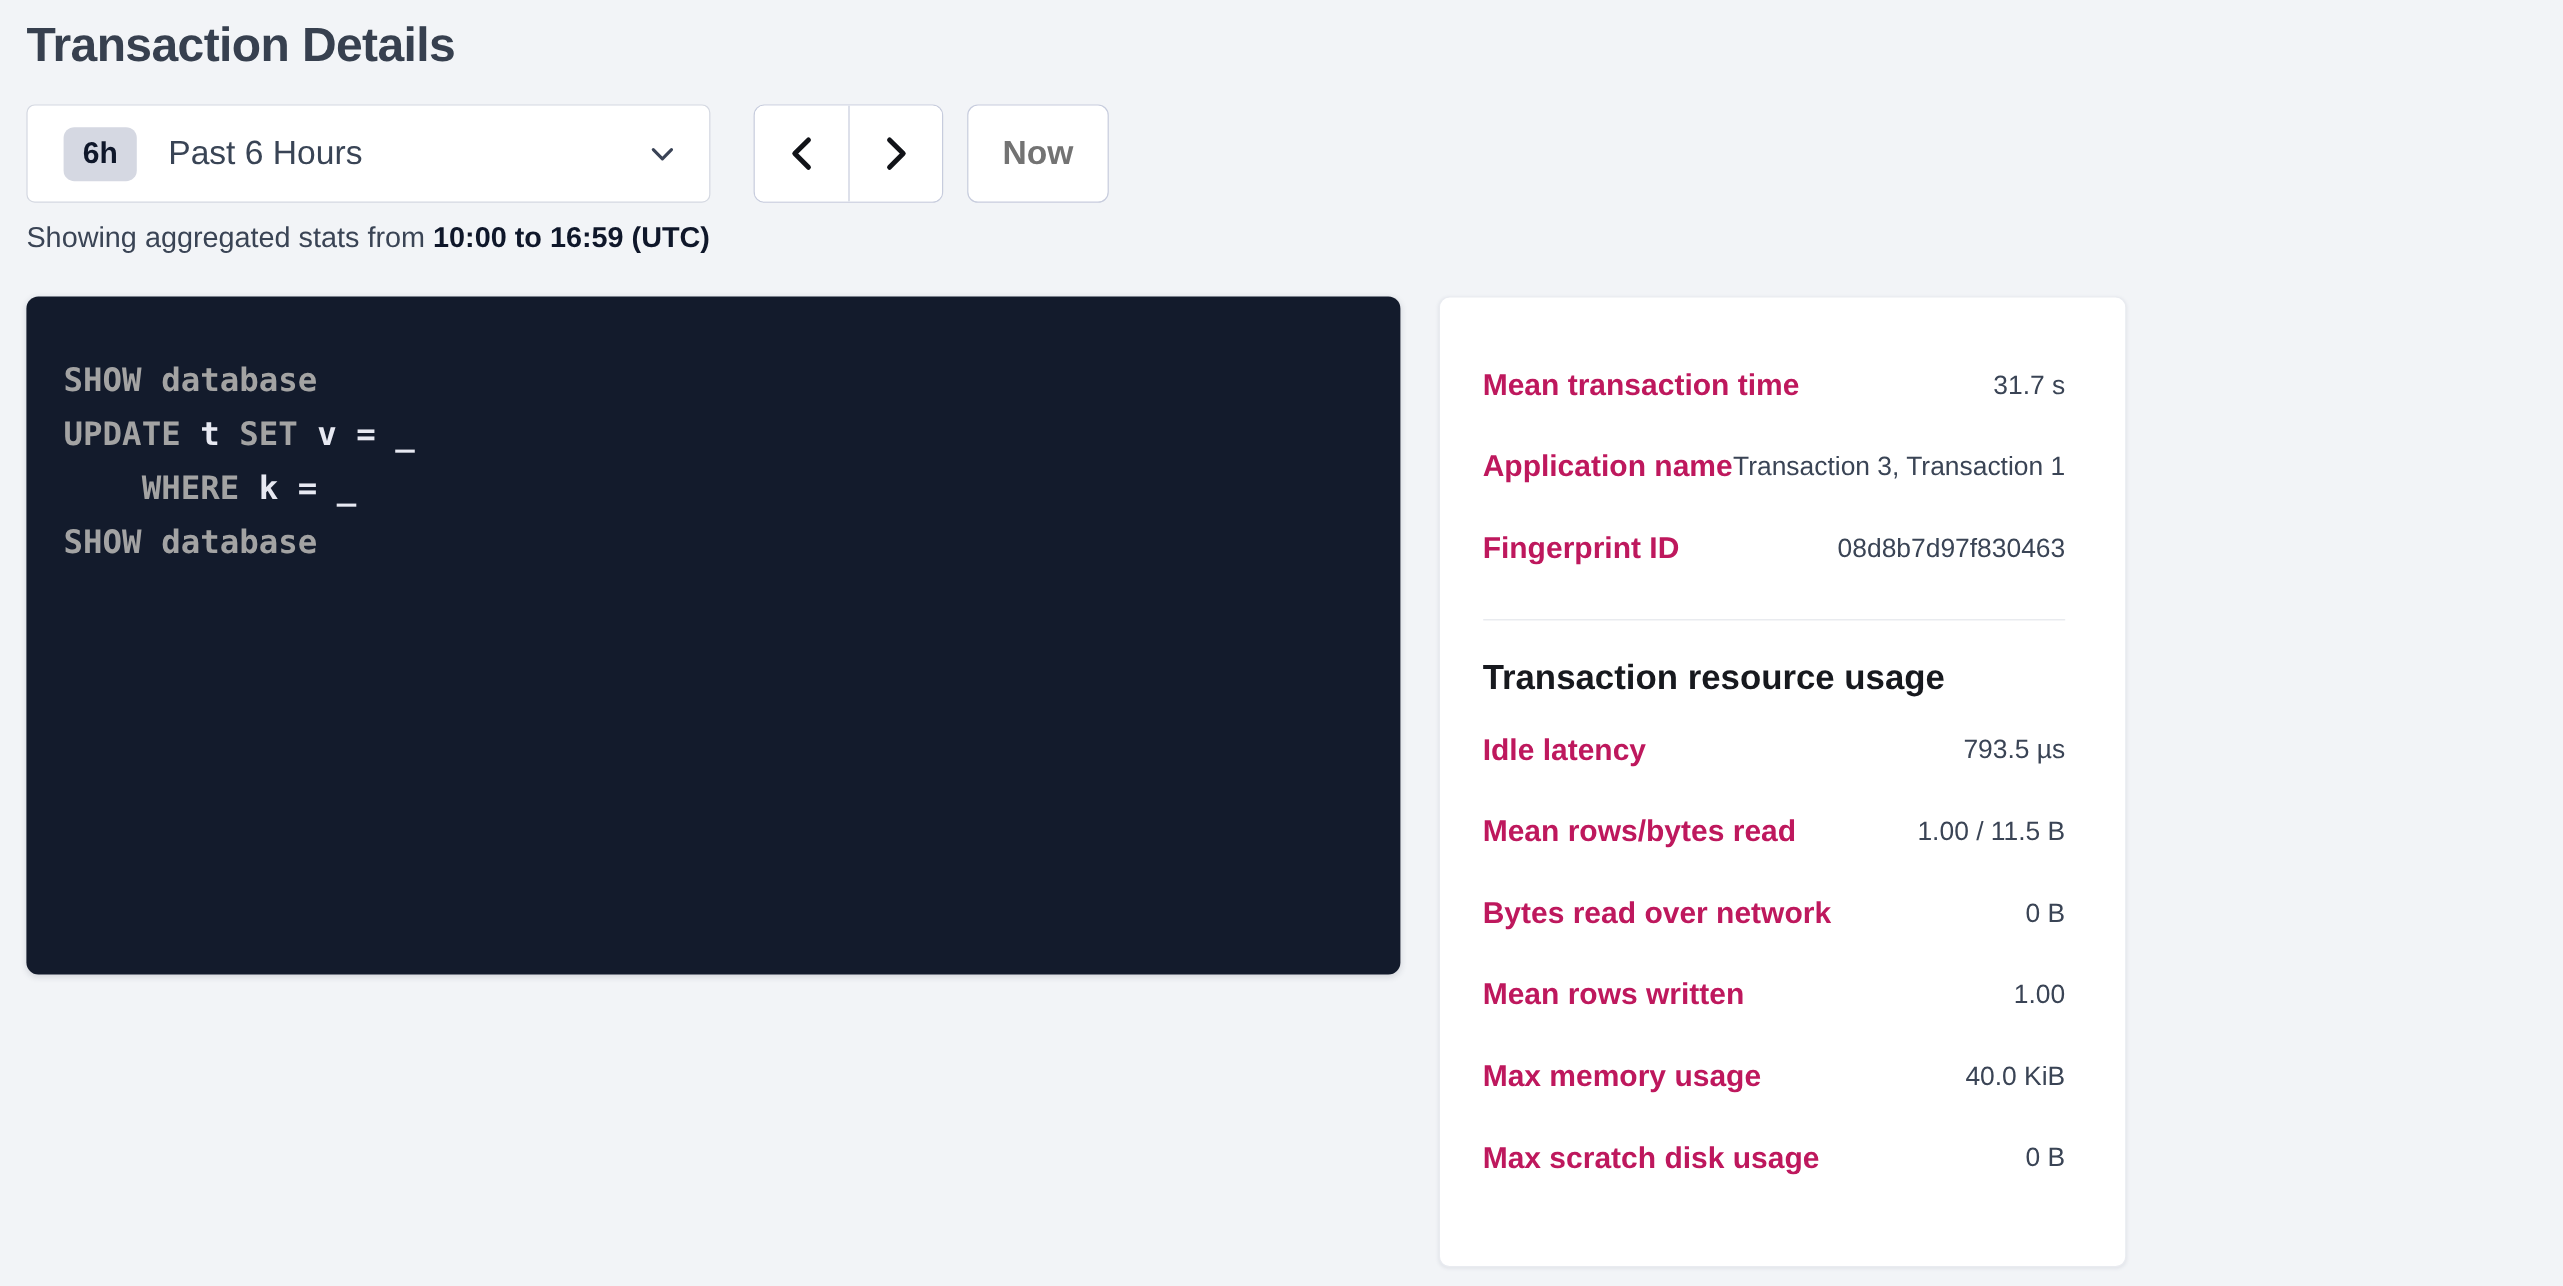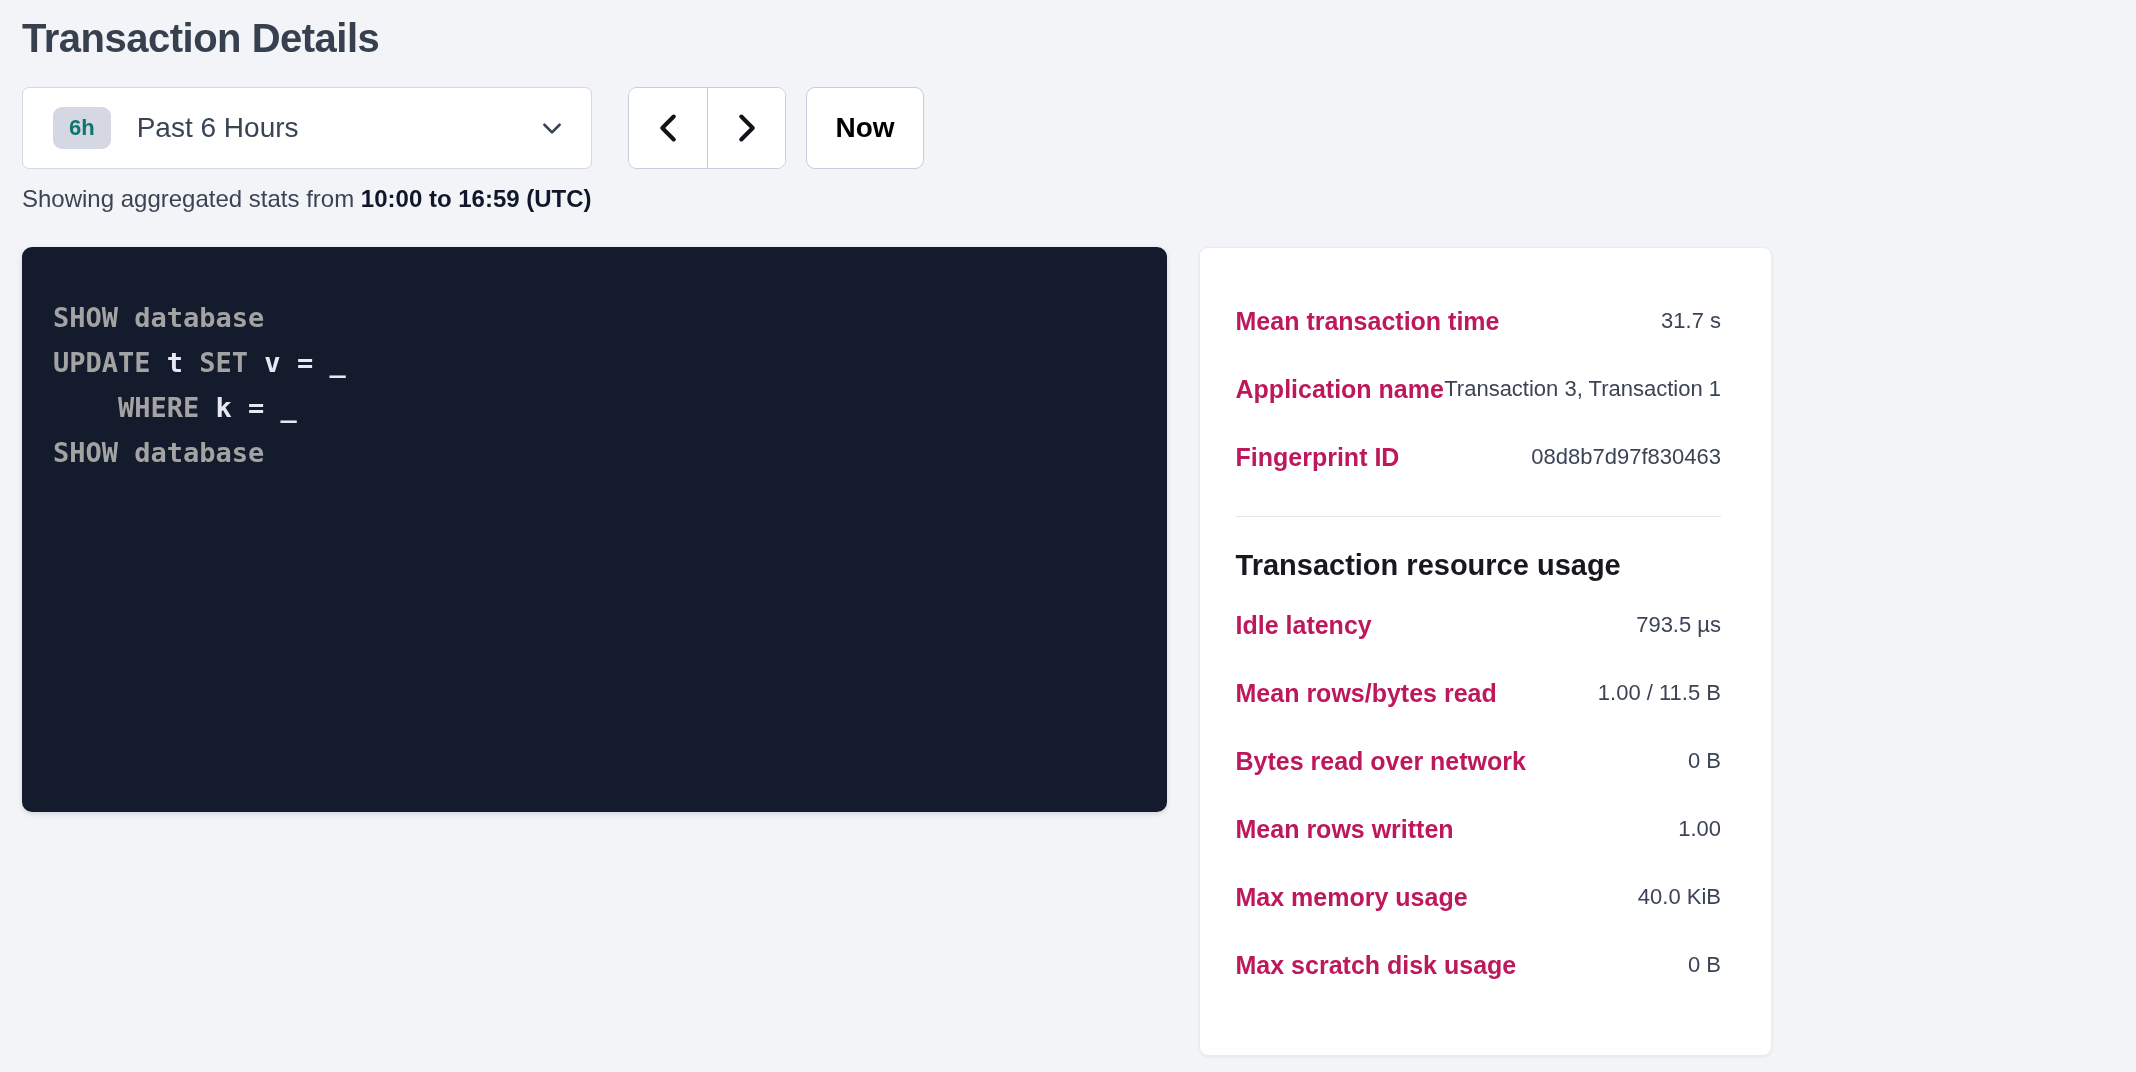--- a/index.html
+++ b/index.html
@@ -40,23 +40,23 @@
     border: 1px solid #d4d8e1;
     border-radius: 7px;
     display: flex;
     align-items: center;
     padding: 0 26px 0 30px;
     cursor: pointer;
   }
 
   .range-badge {
     background: #d5d8e2;
-    color: #0f766e;
-    font-weight: 700;
-    font-size: 22px;
+    color: #0f172a;
+    font-weight: 700;
+    font-size: 25px;
     border-radius: 9px;
     padding: 8px 16px;
     margin-right: 26px;
   }
 
   .range-label {
     font-size: 28px;
     color: #394455;
     flex: 1;
   }
@@ -89,21 +89,21 @@
 
   .now-btn {
     margin-left: 20px;
     width: 118px;
     background: #ffffff;
     border: 1px solid #c7ccdd;
     border-radius: 9px;
     font-family: "Liberation Sans", sans-serif;
     font-size: 28px;
     font-weight: 700;
-    color: #000000;
+    color: #737373;
     cursor: pointer;
   }
 
   .subtitle {
     margin-top: 16px;
     font-size: 24px;
     color: #3a4455;
   }
   .subtitle b { font-weight: 700; color: #0f172a; }
 

